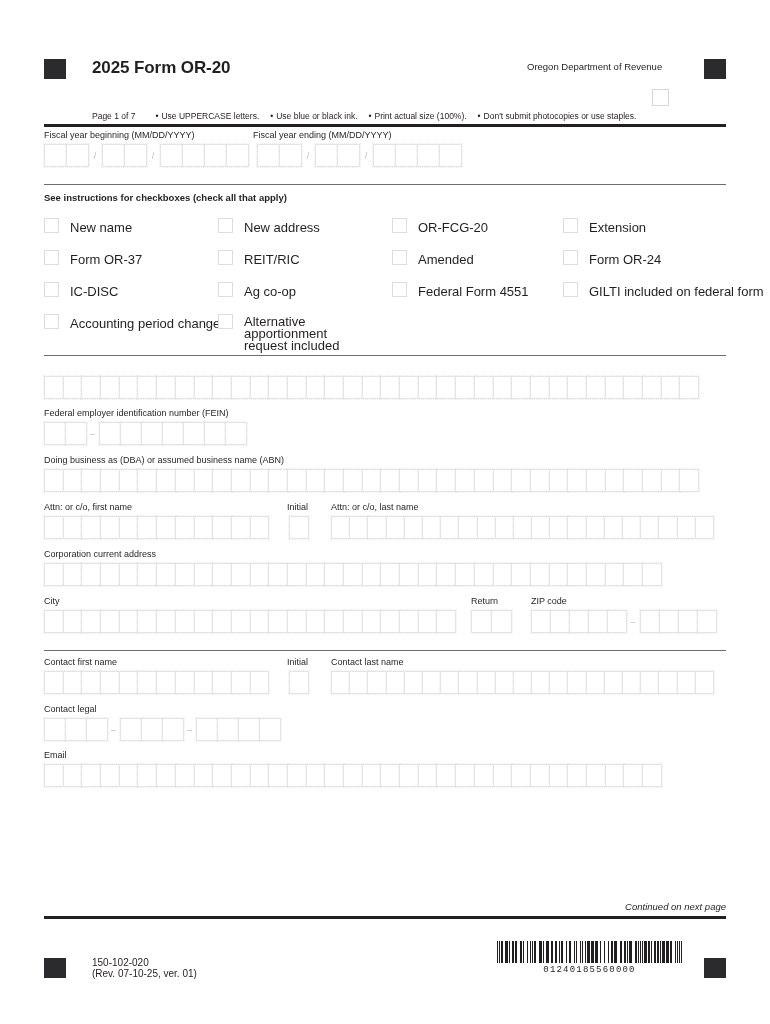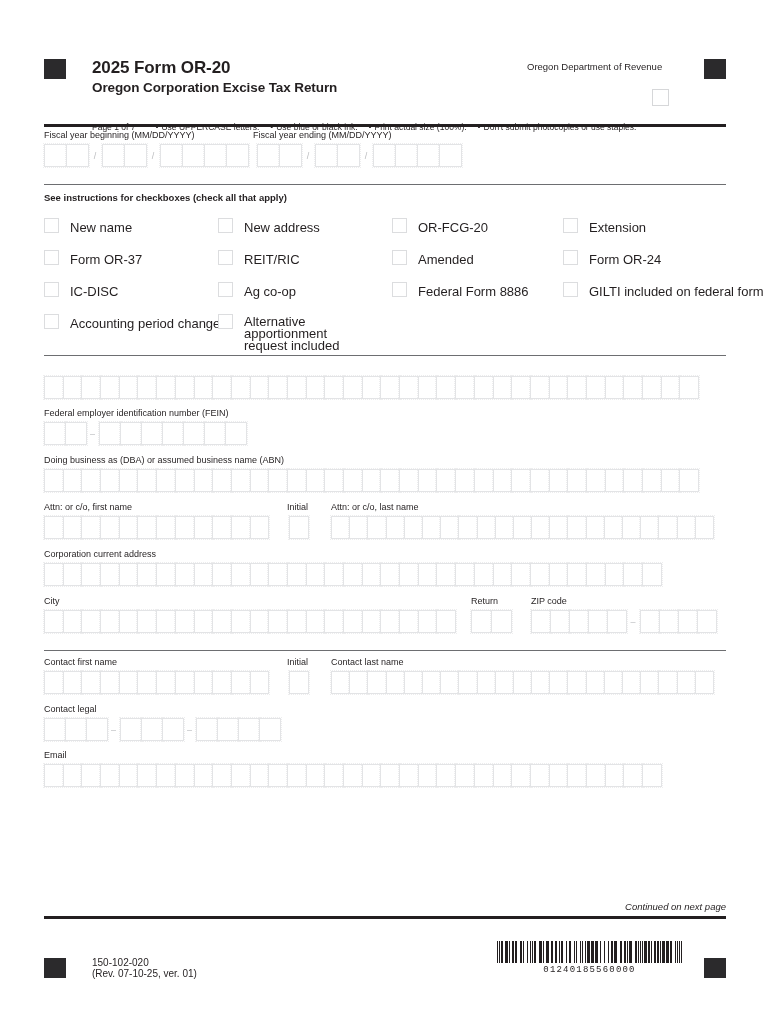--- a/index.html
+++ b/index.html
@@ -65,21 +65,21 @@
     width: 17px;
     height: 17px;
     border: 1px solid #d6d7d9;
     background: #fff;
     box-sizing: border-box;
   }
 
   .instr-row {
     position: absolute;
     left: 92px;
-    top: 122px;
+    top: 111px;
     font-size: 8.5px;
     white-space: nowrap;
   }
   .instr-row .page-no { margin-right: 20px; }
   .instr-row .bullet { margin-right: 3px; }
   .instr-row .item { margin-right: 11px; }
 
   .rule {
     position: absolute;
     background: #231f20;
@@ -182,21 +182,20 @@
 <body>
 
 <div class="page">
 
   <div class="reg-mark reg-tl"></div>
   <div class="reg-mark reg-tr"></div>
   <div class="reg-mark reg-bl"></div>
   <div class="reg-mark reg-br"></div>
 
   <div class="hdr-title">2025 Form OR-20</div>
-  <div class="hdr-subtitle">Oregon Corporation Excise Tax Return</div>
   <div class="hdr-agency">Oregon Department of Revenue</div>
   <div class="hdr-topbox"></div>
 
   <div class="instr-row">
     <span class="page-no">Page 1 of 7</span><span id="instr-items"><span class="item"><span class="bullet">•</span>Use UPPERCASE letters.</span><span class="item"><span class="bullet">•</span>Use blue or black ink.</span><span class="item"><span class="bullet">•</span>Print actual size (100%).</span><span class="item"><span class="bullet">•</span>Don't submit photocopies or use staples.</span></span>
   </div>
 
   <div class="rule rule-thick" style="left:44px; top:124px; width:682px;"></div>
 
   <div class="lbl" style="left:44px; top:130px;">Fiscal year beginning (MM/DD/YYYY)</div>
@@ -246,21 +245,21 @@
       <div class="cb-label" style="left: 244px; top: 252px;">REIT/RIC</div>
       <div class="cb" style="left: 392px; top: 250px;"></div>
       <div class="cb-label" style="left: 418px; top: 252px;">Amended</div>
       <div class="cb" style="left: 563px; top: 250px;"></div>
       <div class="cb-label" style="left: 589px; top: 252px;">Form OR-24</div>
       <div class="cb" style="left: 44px; top: 282px;"></div>
       <div class="cb-label" style="left: 70px; top: 284px;">IC-DISC</div>
       <div class="cb" style="left: 218px; top: 282px;"></div>
       <div class="cb-label" style="left: 244px; top: 284px;">Ag co-op</div>
       <div class="cb" style="left: 392px; top: 282px;"></div>
-      <div class="cb-label" style="left: 418px; top: 284px;">Federal Form 8886</div>
+      <div class="cb-label" style="left: 418px; top: 284px;">Federal Form 4551</div>
       <div class="cb" style="left: 563px; top: 282px;"></div>
       <div class="cb-label" style="left: 589px; top: 284px;">GILTI included on federal form</div>
       <div class="cb" style="left: 44px; top: 314px;"></div>
       <div class="cb-label" style="left: 70px; top: 316px;">Accounting period change</div>
       <div class="cb" style="left: 218px; top: 314px;"></div>
       <div class="cb-label wrap" style="left: 244px; top: 316px;">Alternative apportionment request included</div>
     </div>
 
   <div class="rule rule-thin" style="left:44px; top:355px; width:682px;"></div>
 

